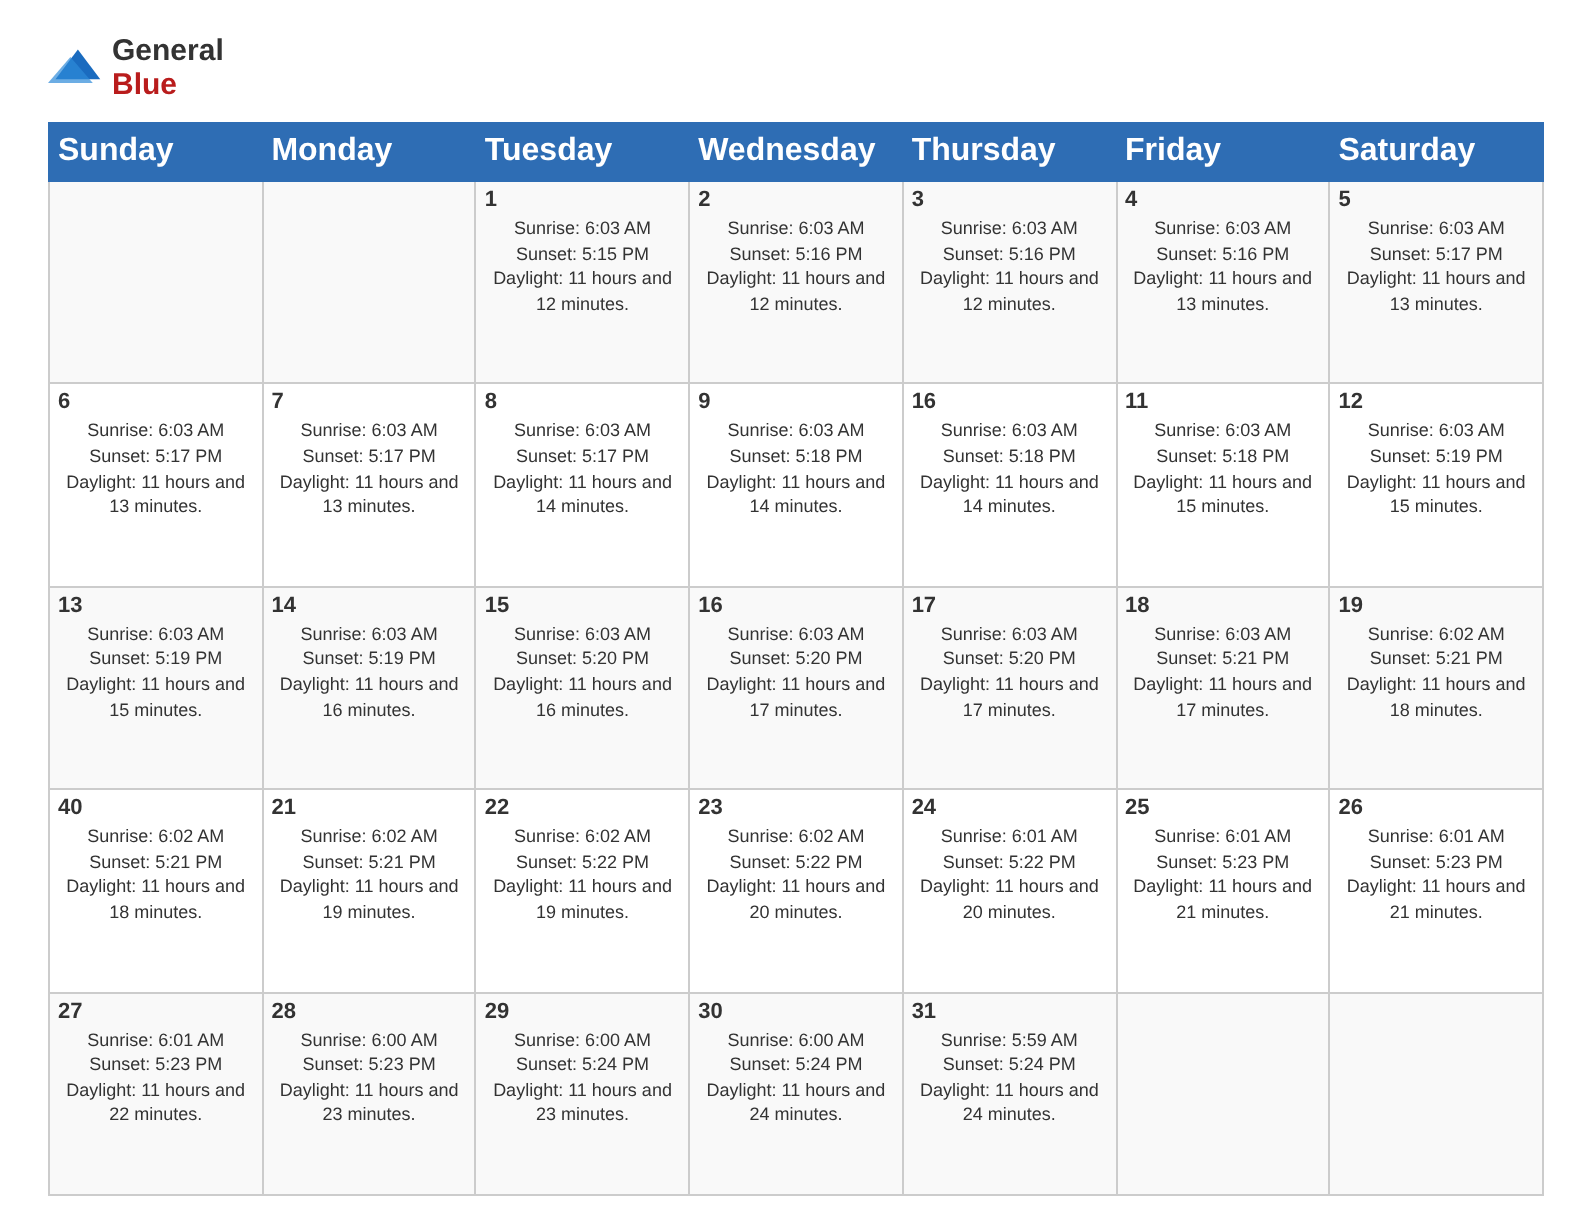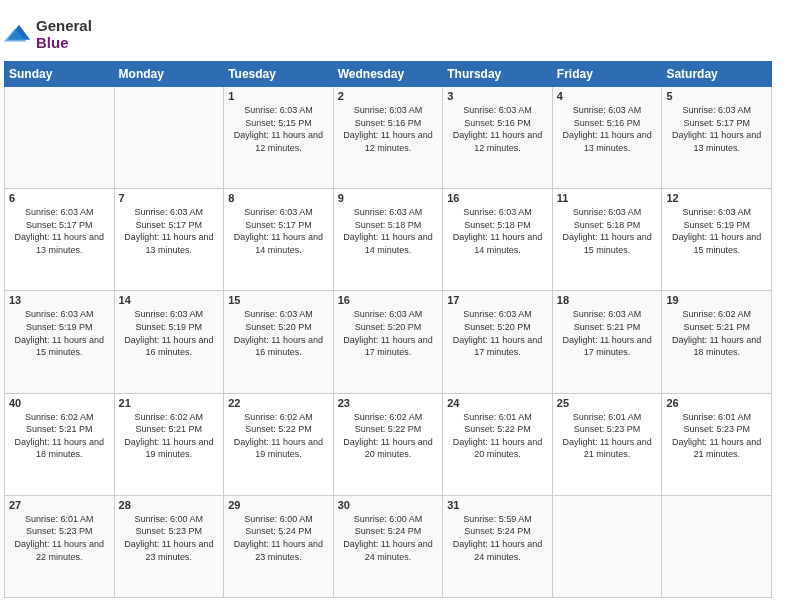--- a/index.html
+++ b/index.html
@@ -6,42 +6,42 @@
     body {
       width: 792px;
       height: 612px;
       font-family: Arial, sans-serif;
       background: #fff;
       overflow: hidden;
     }
     .page {
       width: 792px;
       height: 612px;
-      padding: 18px 20px 14px 4px;
+      padding: 18px 20px 14px 24px;
       display: flex;
       flex-direction: column;
     }
     .header {
       display: flex;
       justify-content: space-between;
       align-items: flex-start;
       margin-bottom: 10px;
     }
     .logo {
       display: flex;
       align-items: center;
       gap: 4px;
     }
     .logo-text {
       font-size: 15px;
       font-weight: bold;
       line-height: 1.1;
     }
     .logo-general { color: #333; }
-    .logo-blue { color: #701a75; }
+    .logo-blue { color: #b91c1c; }
     .logo-icon {
       width: 28px;
       height: 28px;
     }
     .title-block {
       text-align: right;
     }
     .month-year {
       font-size: 36px;
       color: #1a1a2e;
@@ -55,21 +55,21 @@
     .calendar {
       flex: 1;
       border: 1px solid #ccc;
       border-collapse: collapse;
       width: 100%;
       table-layout: fixed;
     }
     .calendar th {
       background-color: #2e6db4;
       color: #fff;
-      font-size: 12px;
+      font-size: 16px;
       font-weight: bold;
       padding: 5px 4px;
       border: 1px solid #2e6db4;
       text-align: left;
     }
     .calendar td {
       border: 1px solid #ccc;
       vertical-align: top;
       padding: 3px 4px;
       font-size: 9.5px;

